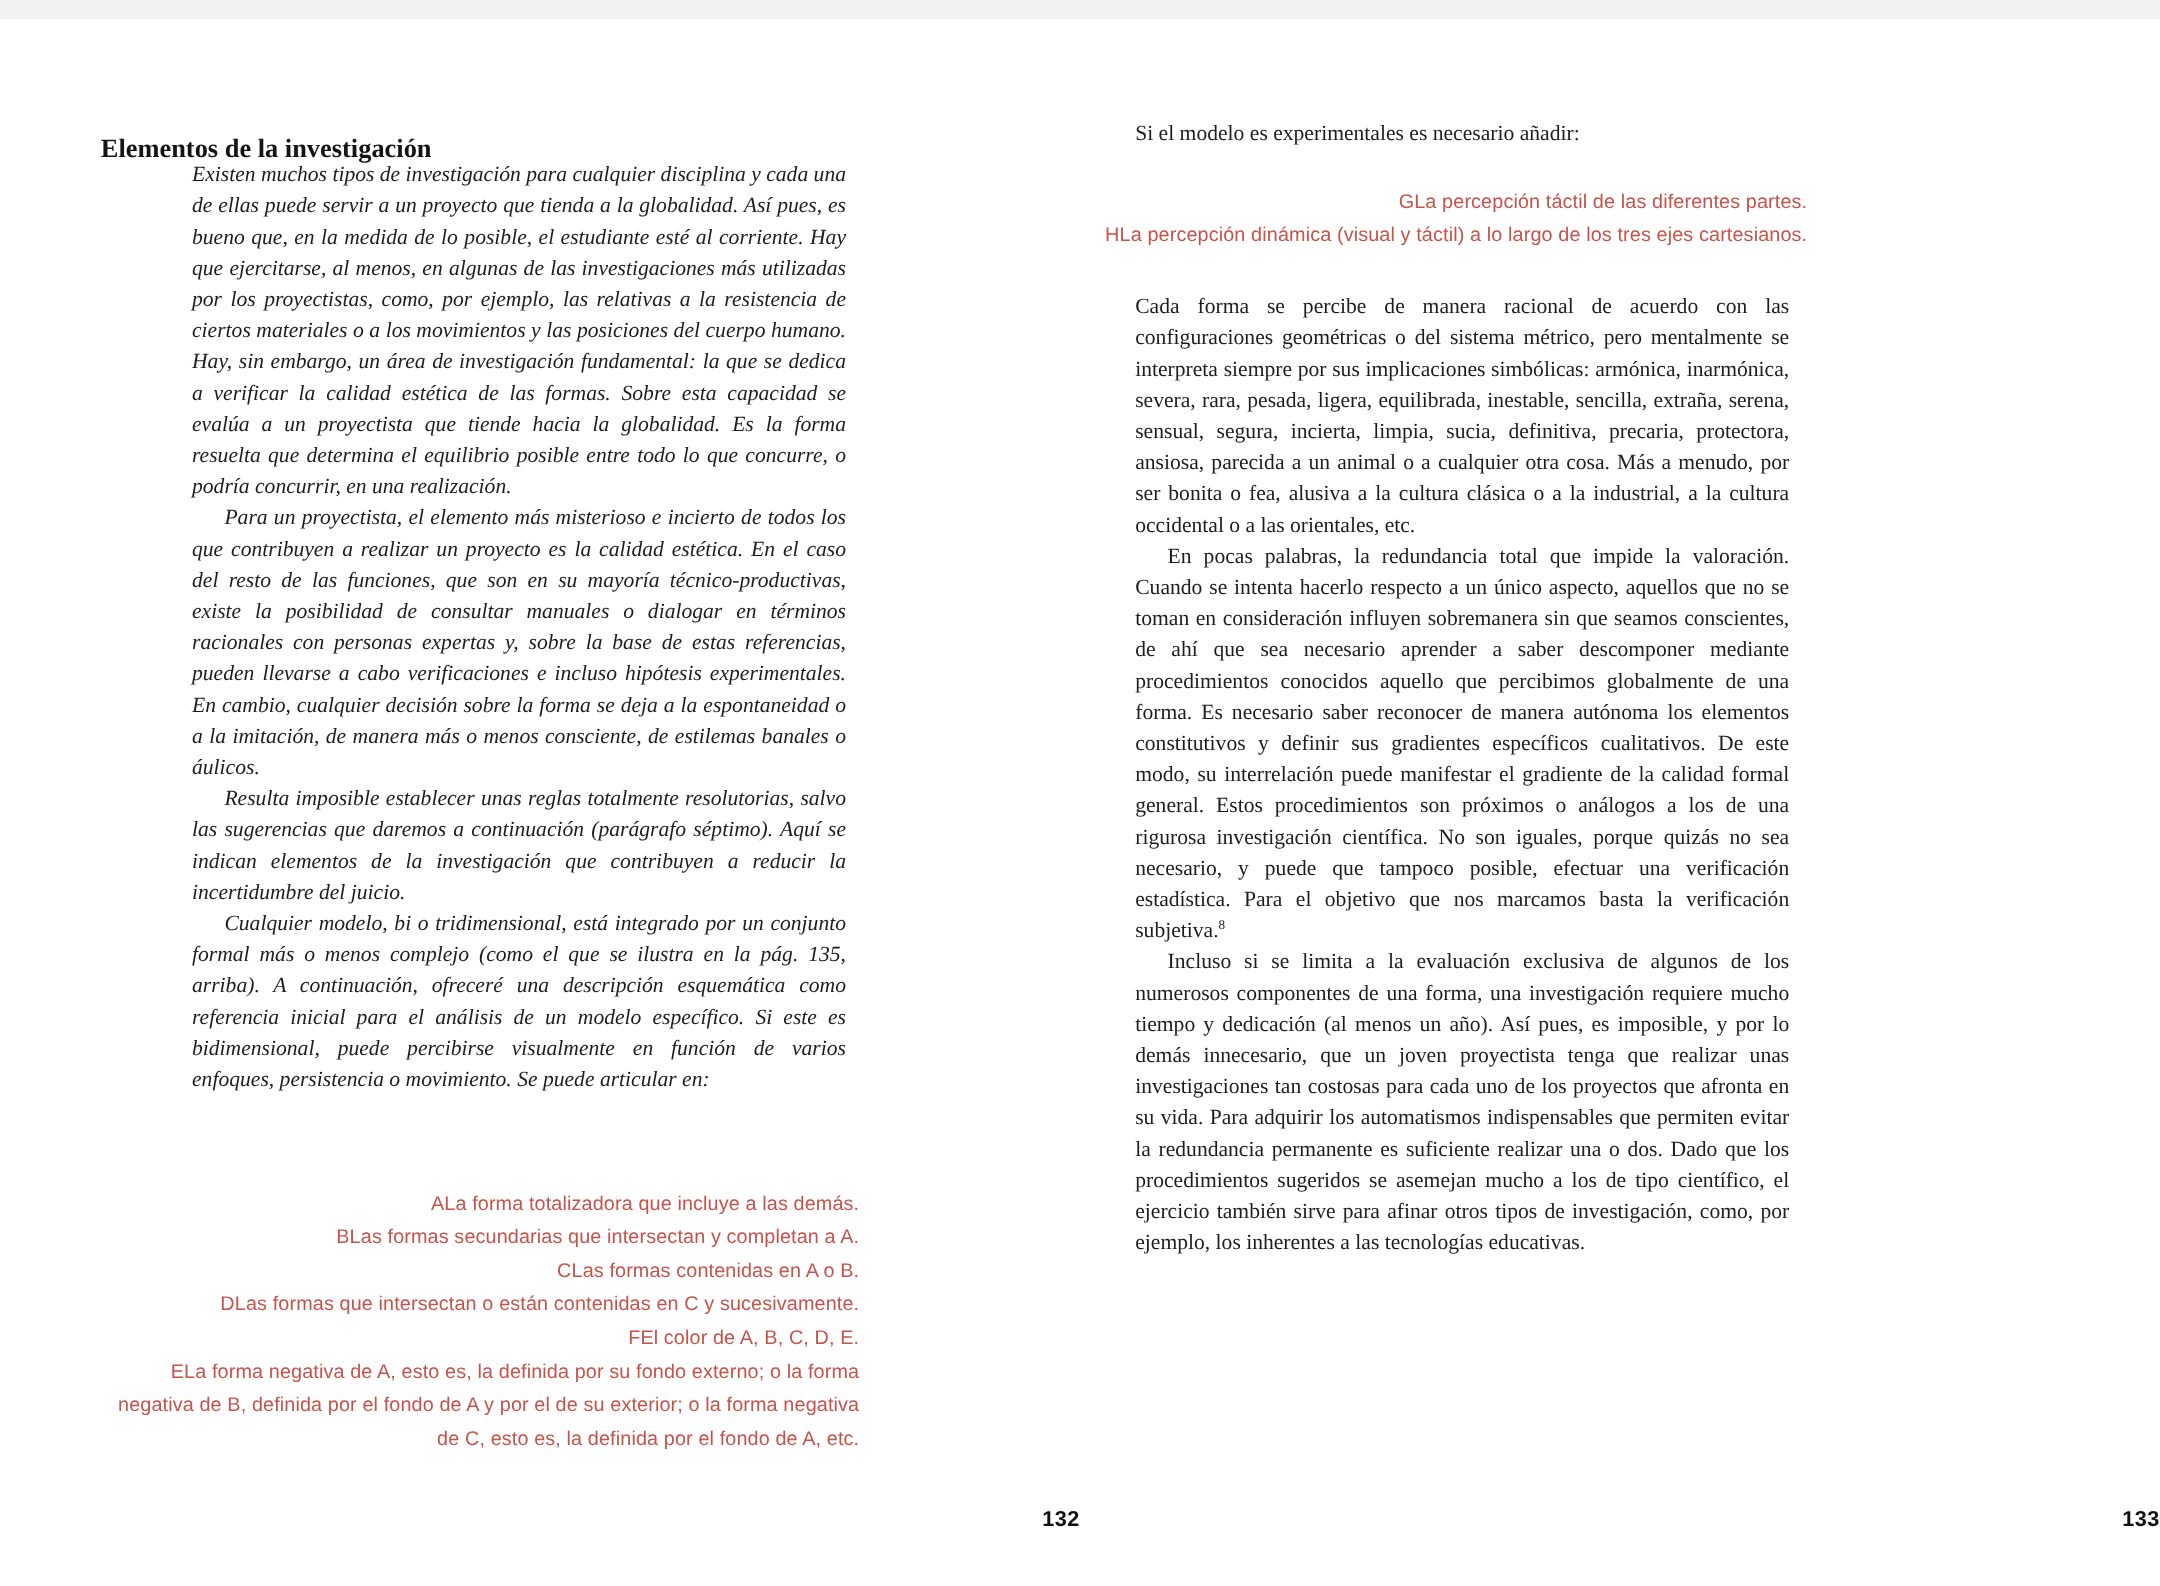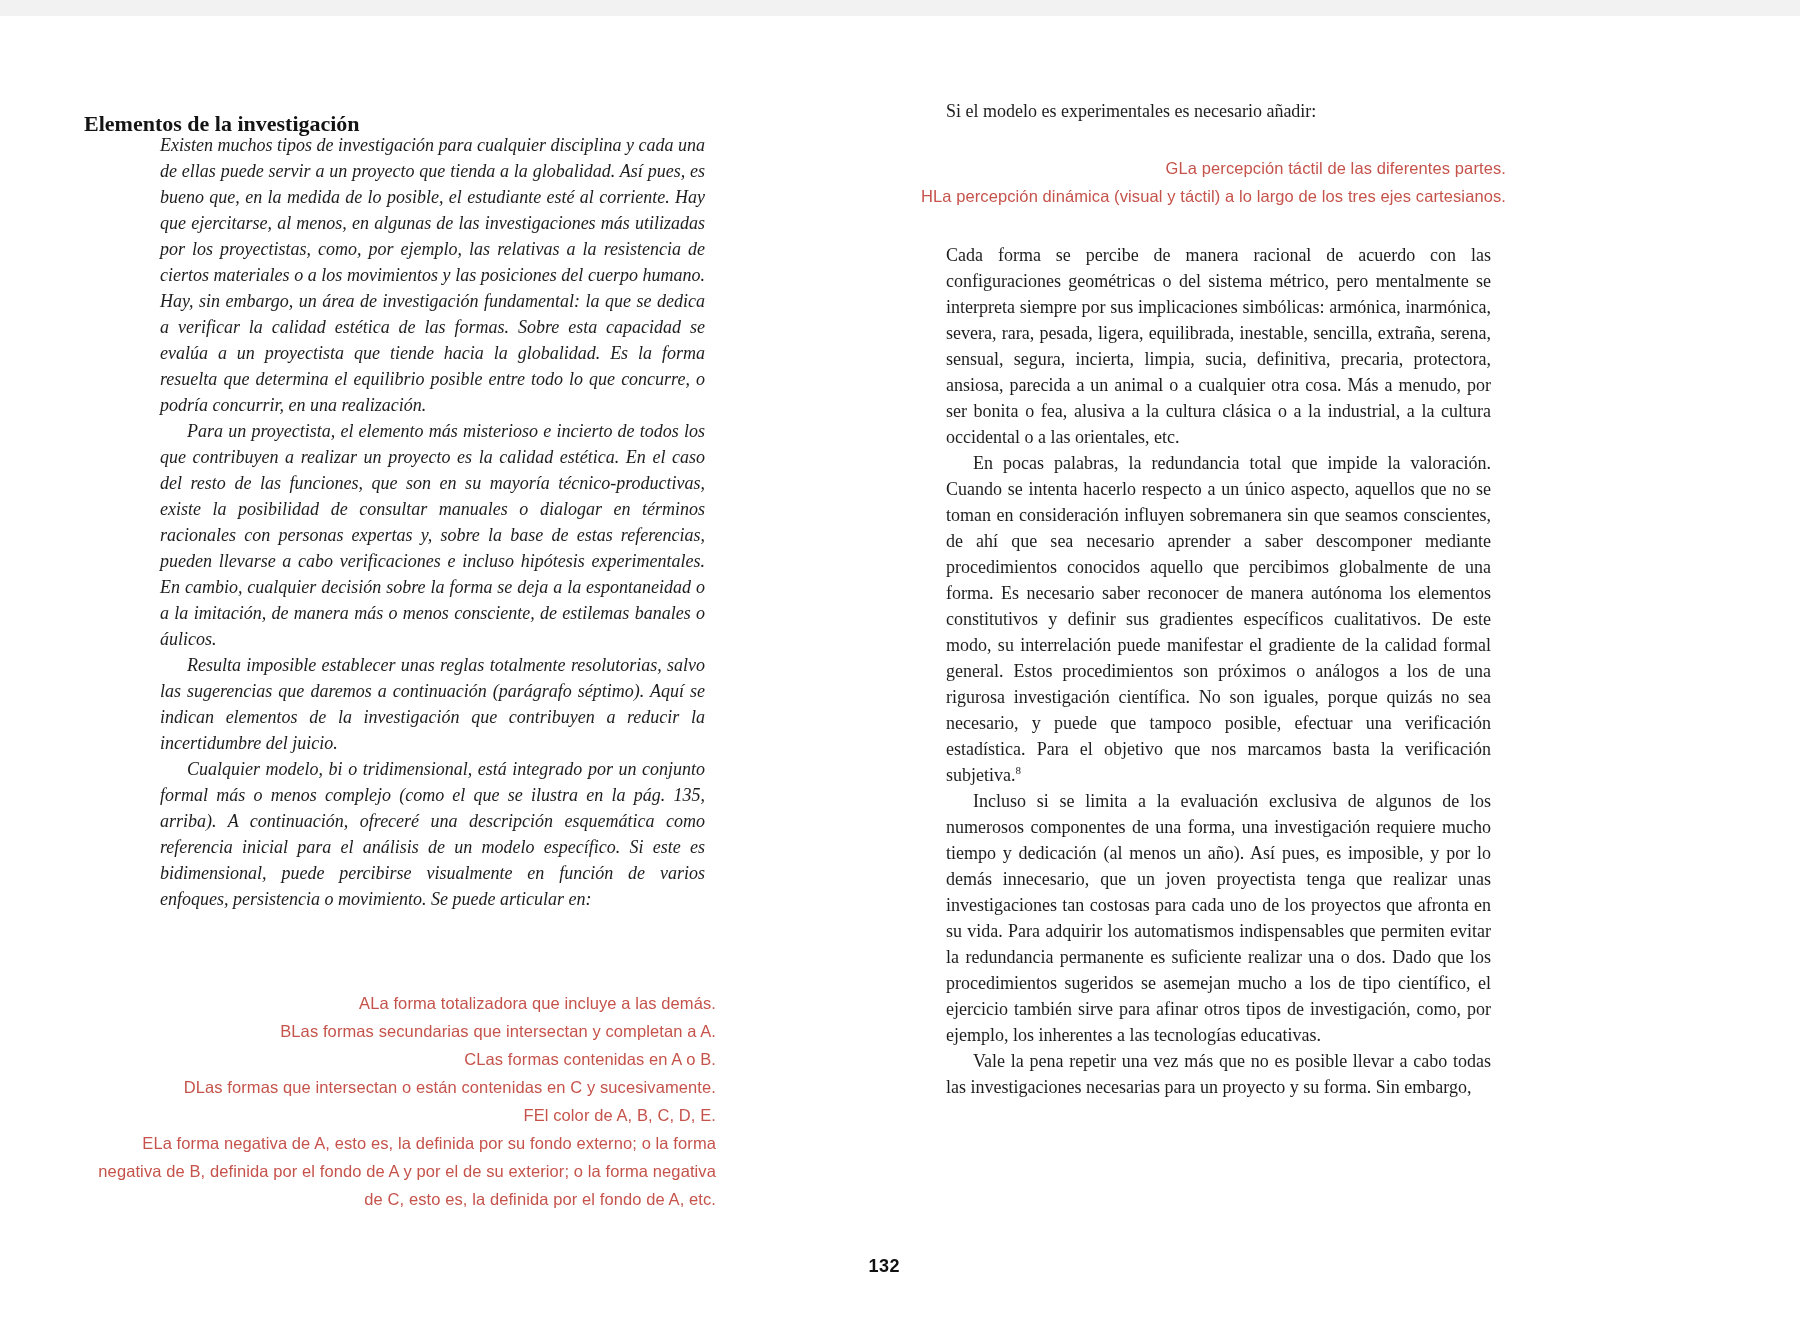--- a/index.html
+++ b/index.html
@@ -85,17 +85,17 @@
 
   <div class="legend right-legend">
       <div class="legend-item"><span class="legend-letter">G</span><span>La percepción táctil de las diferentes partes.</span></div>
       <div class="legend-item"><span class="legend-letter">H</span><span>La percepción dinámica (visual y táctil) a lo largo de los tres ejes cartesianos.</span></div>
     </div>
 
   <div class="body-col right-body">
       <p class="para">Cada forma se percibe de manera racional de acuerdo con las configuraciones geométricas o del sistema métrico, pero mentalmente se interpreta siempre por sus implicaciones simbólicas: armónica, inarmónica, severa, rara, pesada, ligera, equilibrada, inestable, sencilla, extraña, serena, sensual, segura, incierta, limpia, sucia, definitiva, precaria, protectora, ansiosa, parecida a un animal o a cualquier otra cosa. Más a menudo, por ser bonita o fea, alusiva a la cultura clásica o a la industrial, a la cultura occidental o a las orientales, etc.</p>
       <p class="para ind">En pocas palabras, la redundancia total que impide la valoración. Cuando se intenta hacerlo respecto a un único aspecto, aquellos que no se toman en consideración influyen sobremanera sin que seamos conscientes, de ahí que sea necesario aprender a saber descomponer mediante procedimientos conocidos aquello que percibimos globalmente de una forma. Es necesario saber reconocer de manera autónoma los elementos constitutivos y definir sus gradientes específicos cualitativos. De este modo, su interrelación puede manifestar el gradiente de la calidad formal general. Estos procedimientos son próximos o análogos a los de una rigurosa investigación científica. No son iguales, porque quizás no sea necesario, y puede que tampoco posible, efectuar una verificación estadística. Para el objetivo que nos marcamos basta la verificación subjetiva.<sup>8</sup></p>
       <p class="para ind">Incluso si se limita a la evaluación exclusiva de algunos de los numerosos componentes de una forma, una investigación requiere mucho tiempo y dedicación (al menos un año). Así pues, es imposible, y por lo demás innecesario, que un joven proyectista tenga que realizar unas investigaciones tan costosas para cada uno de los proyectos que afronta en su vida. Para adquirir los automatismos indispensables que permiten evitar la redundancia permanente es suficiente realizar una o dos. Dado que los procedimientos sugeridos se asemejan mucho a los de tipo científico, el ejercicio también sirve para afinar otros tipos de investigación, como, por ejemplo, los inherentes a las tecnologías educativas.</p>
-      <p class="para ind">Vale la pena repetir una vez más que no es posible llevar a cabo todas las investigaciones necesarias para un proyecto y su forma. Sin embargo,</p>
     </div>
 
+  <div class="folio folio-right">133</div>
 
 </div>
 
 </body></html>

